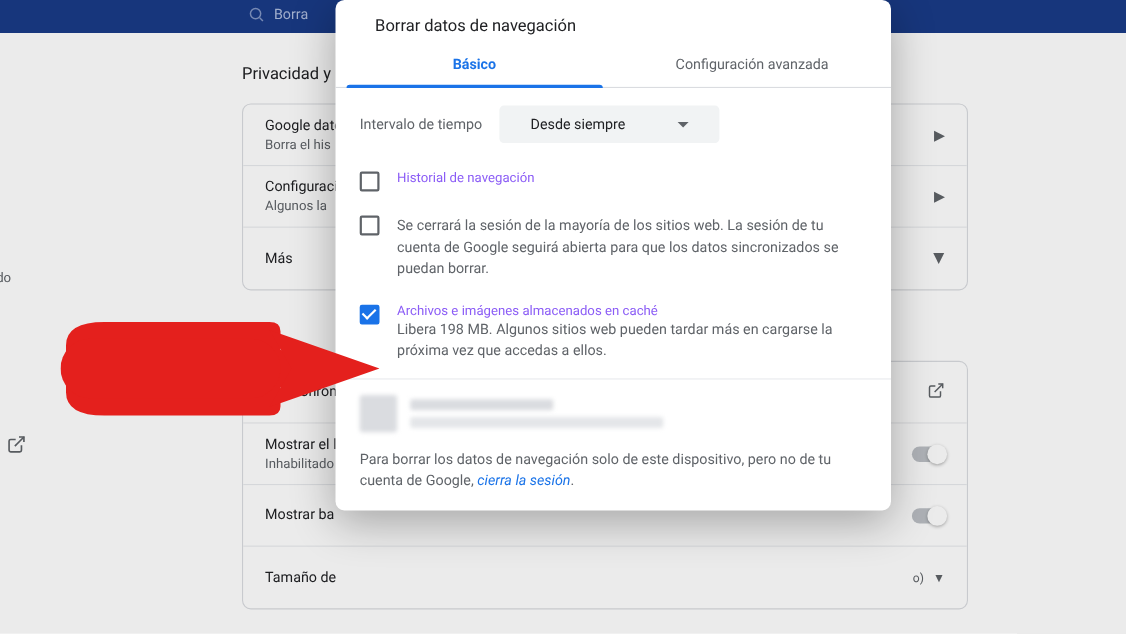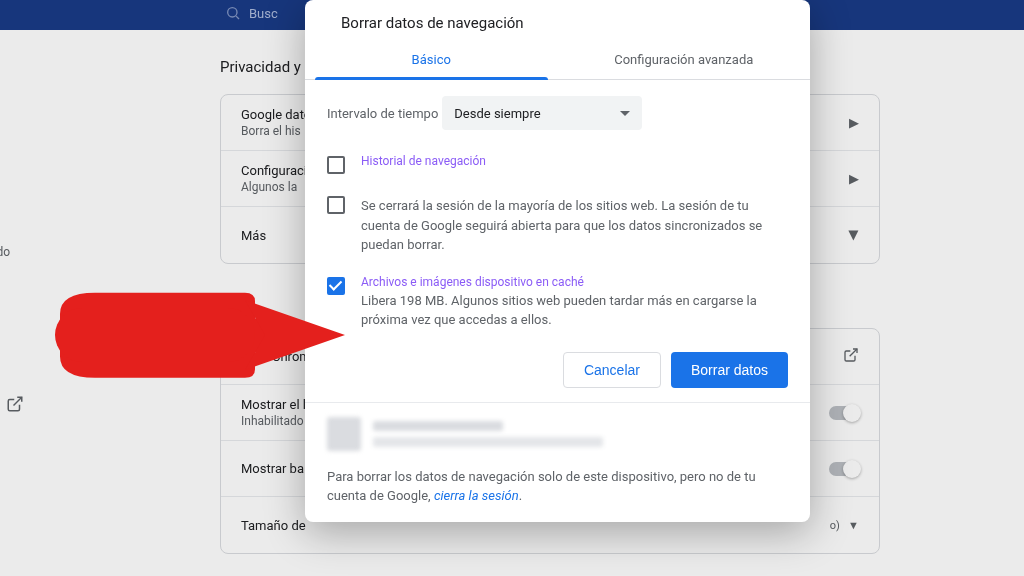--- a/index.html
+++ b/index.html
@@ -117,48 +117,48 @@
     flex: 1;
     text-align: center;
     padding: 10px 0 12px 0;
     font-size: 13px;
     color: #5f6368;
     cursor: pointer;
     position: relative;
   }
   .tab.active {
     color: #1a73e8;
-    font-weight: 400;
+    font-weight: 700;
   }
   .tab.active::after {
     content:"";
     position:absolute;
     left:10px; right:10px; bottom:-1px;
     height: 3px;
     background:#1a73e8;
     border-radius: 3px 3px 0 0;
   }
   .time-row {
     display:flex;
     align-items:center;
-    gap: 4px;
+    gap: 16px;
     padding: 16px 22px 8px 22px;
     font-size: 13px;
     color:#5f6368;
   }
   .dropdown {
     flex: none;
     width: 200px;
     height: 34px;
     background: #f1f3f4;
     border-radius: 4px;
     display:flex;
     align-items:center;
     justify-content:space-between;
-    padding: 0 12px;
+    padding: 0 28px;
     color:#202124;
     font-size: 13px;
     cursor: pointer;
   }
   .dropdown .tri {
     width:0;height:0;
     border-left:5px solid transparent;
     border-right:5px solid transparent;
     border-top:5px solid #5f6368;
   }
@@ -250,21 +250,21 @@
 </style>
 </head>
 <body>
 
 <div class="top-bar">
   <div class="search-hint">
     <svg viewBox="0 0 24 24" fill="none" stroke="#aebdde" stroke-width="2">
         <circle cx="11" cy="11" r="7"></circle>
         <line x1="21" y1="21" x2="16.65" y2="16.65"></line>
       </svg>
-    <span>Busc</span>
+    <span>Borra</span>
   </div>
 </div>
 
 <div class="page">
   <div class="left-col">
     <div style="color:#5f6368;font-size:12px;margin-left:-10px;margin-top:-130px;">ado</div>
     <div class="ext-icon" style="margin-top:130px">
       <svg width="18" height="18" viewBox="0 0 24 24" fill="none" stroke="#5f6368" stroke-width="2">
           <path d="M18 13v6a2 2 0 0 1-2 2H5a2 2 0 0 1-2-2V8a2 2 0 0 1 2-2h6"></path>
           <polyline points="15 3 21 3 21 9"></polyline>
@@ -363,30 +363,26 @@
     <div class="check-item">
       <div class="checkbox"></div>
       <div class="ci-text">
         <div class="cd">Se cerrará la sesión de la mayoría de los sitios web. La sesión de tu cuenta de Google seguirá abierta para que los datos sincronizados se puedan borrar.</div>
       </div>
     </div>
 
     <div class="check-item">
       <div class="checkbox checked"></div>
       <div class="ci-text">
-        <div class="ct">Archivos e imágenes dispositivo en caché</div>
+        <div class="ct">Archivos e imágenes almacenados en caché</div>
         <div class="cd">Libera 198 MB. Algunos sitios web pueden tardar más en cargarse la próxima vez que accedas a ellos.</div>
       </div>
     </div>
   </div>
 
-  <div class="actions">
-    <button class="btn secondary">Cancelar</button>
-    <button class="btn primary">Borrar datos</button>
-  </div>
 
   <div class="divider"></div>
 
   <div class="account-row">
     <div class="avatar"></div>
     <div class="px-lines">
       <div class="l1"></div>
         <div class="l2"></div>
     </div>
   </div>

